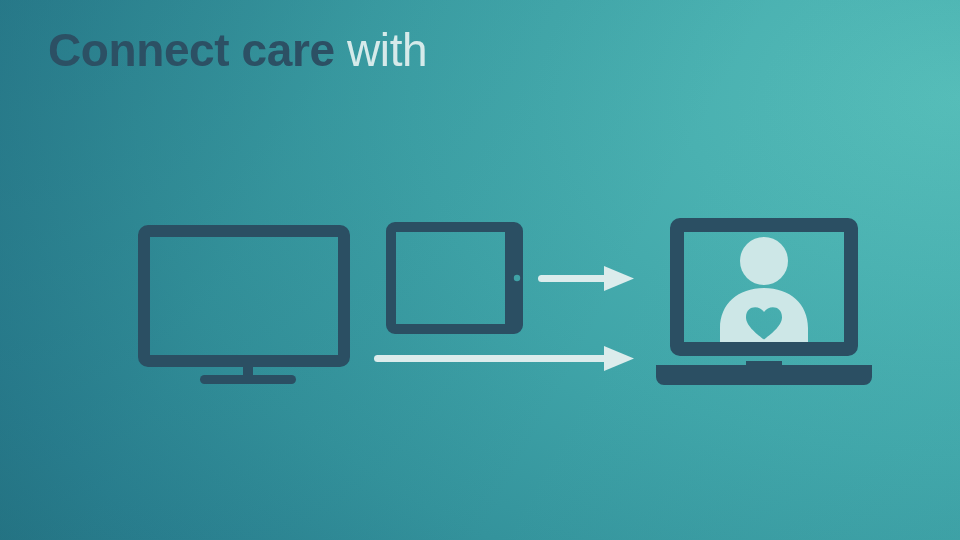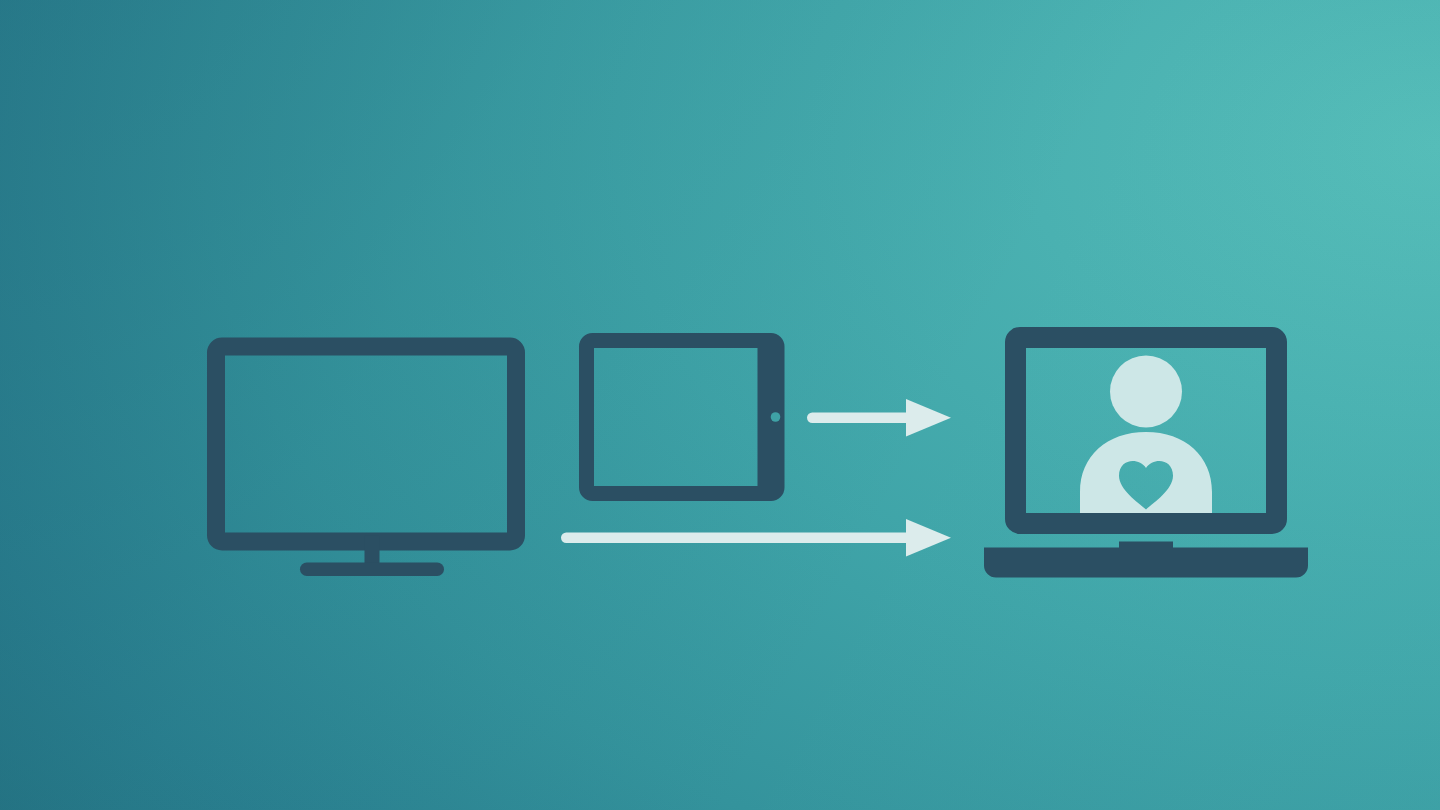--- a/index.html
+++ b/index.html
@@ -97,20 +97,21 @@
 </style>
 </head>
 <body>
 
 <div id="slide">
 
   <div id="bg-gradient"></div>
   <div id="bg-gradient-overlay"></div>
 
   <div id="headline">
+    <span class="hl-line"><span class="hl-bold">Connect care</span><span class="hl-light"> with</span></span>
   </div>
 
   <div id="monitor-icon">
     <svg viewBox="0 0 240 180" width="240" height="180" xmlns="http://www.w3.org/2000/svg">
 
       <path class="dark" fill-rule="evenodd" d="
         M 14 10
         a 10 10 0 0 1 10 -10
         h 192
         a 10 10 0 0 1 10 10

